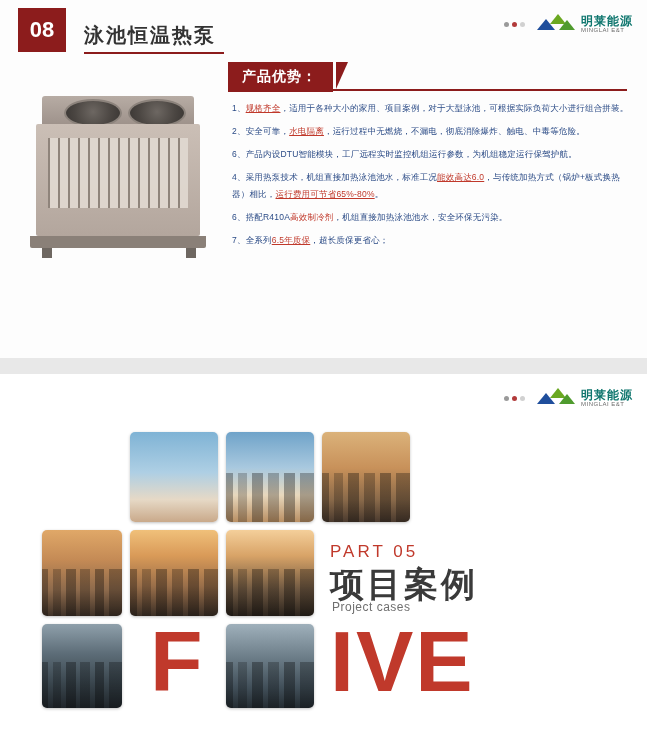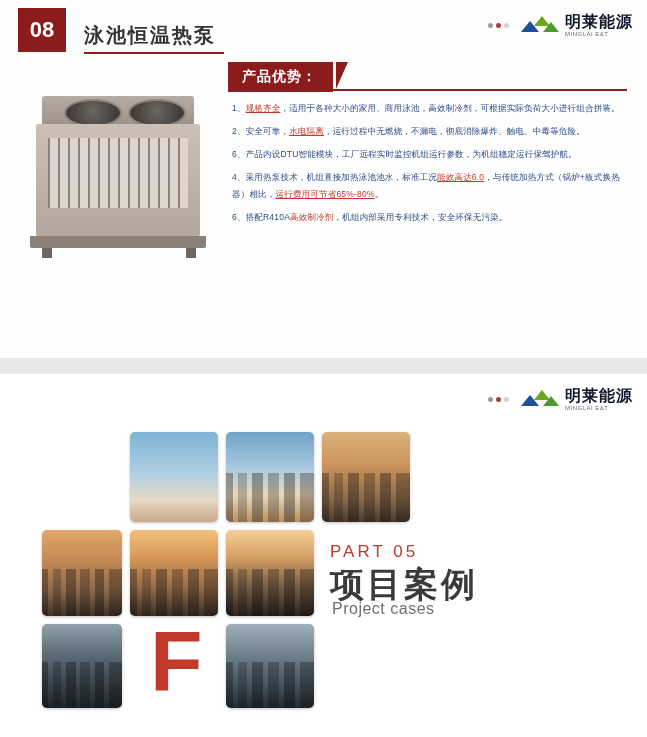--- a/index.html
+++ b/index.html
@@ -107,23 +107,23 @@
   .logo .mark .t-green2 {
     left: 22px; top: 6px;
     border-left: 8px solid transparent;
     border-right: 8px solid transparent;
     border-bottom: 10px solid #4f9b2e;
   }
   .logo .words {
     line-height: 1.05;
   }
   .logo .words .cn {
-    font-size: 16px;
-    font-weight: bold;
-    color: #0f172a;
+    font-size: 12px;
+    font-weight: bold;
+    color: #0f766e;
     letter-spacing: 1px;
   }
   .logo .words .en {
     font-size: 6px;
     color: #6b6b6b;
     letter-spacing: 0.5px;
   }
   #s1-logo { right: 14px; top: 14px; }
   #s2-logo { right: 14px; top: 14px; }
 
@@ -317,21 +317,21 @@
     top: 545px;
     font-size: 34px;
     font-weight: bold;
     color: #3a3a3a;
     letter-spacing: 3px;
   }
   .part-title-en {
     position: absolute;
     left: 332px;
     top: 583px;
-    font-size: 16px;
+    font-size: 12px;
     color: #6f6f6f;
     letter-spacing: 0.5px;
   }
 </style>
 </head>
 <body>
 
 <div class="page" id="slide1">
   <div id="slide1-inner">
 
@@ -367,25 +367,26 @@
       <div class="unit-base"></div>
       <div class="unit-leg l1"></div>
       <div class="unit-leg l2"></div>
     </div>
 
     <div class="adv-tab">产品优势：</div>
     <div class="adv-tab-notch"></div>
     <div class="adv-rule"></div>
 
     <div class="adv-list" id="adv-list">
-        <div class="adv-item"><span>1、</span><span class="hl-red-u">规格齐全</span><span>，适用于各种大小的家用、商用泳池，高效制冷剂，可根据实际负荷大小进行组合拼装。</span></div>
+        <div class="adv-item"><span>1、</span><span class="hl-red-u">规格齐全</span><span>，适用于各种大小的家用、项目案例，对于大型泳池，可根据实际负荷大小进行组合拼装。</span></div>
         <div class="adv-item"><span>2、安全可靠，</span><span class="hl-red-u">水电隔离</span><span>，运行过程中无燃烧，不漏电，彻底消除爆炸、触电、中毒等危险。</span></div>
         <div class="adv-item"><span>6、产品内设DTU智能模块，工厂</span><span class="hl-blue-u">远程实时监控机组运行参数</span><span>，为机组稳定运行保驾护航。</span></div>
         <div class="adv-item"><span>4、采用热泵技术，机组直接加热泳池池水，标准工况</span><span class="hl-red-u">能效高达6.0</span><span>，与传统加热方式（锅炉+板式换热器）相比，</span><span class="hl-red-u">运行费用可节省65%-80%</span><span>。</span></div>
-        <div class="adv-item"><span>6、搭配R410A</span><span class="hl-red">高效制冷剂</span><span>，机组内部采用专利技术，安全环保无污染。</span></div>
+        <div class="adv-item"><span>6、搭配R410A</span><span class="hl-red">高效制冷剂</span><span>，机组直接加热泳池池水，安全环保无污染。</span></div>
+        <div class="adv-item"><span>7、全系列</span><span class="hl-red-u">6.5年质保</span><span>，超长质保更省心；</span></div>
       </div>
   </div>
 </div>
 
 <div class="gap"></div>
 
 <div class="page" id="slide2">
 
   <div class="logo" id="s2-logo">
     <span class="dots">
@@ -427,13 +428,14 @@
     </div>
   <div class="grid-photo ph-dusk" style="left:226px; top:250px; width:88px;  height:84px;">
       <div class="ph-overlay-bld"></div>
     </div>
 
   <div class="part-label" style="left:330px; top:168px;">PART  05</div>
   <div class="part-title-cn" style="left:330px; top:188px;">项目案例</div>
   <div class="part-title-en" style="left:332px; top:226px;">Project cases</div>
 
   <div class="big-letter" id="letter-f" style="left:150px; top:244px;">F</div>
+  <div class="big-letter" id="letter-ive" style="left:330px; top:244px;">IVE</div>
 </div>
 
 </body></html>

